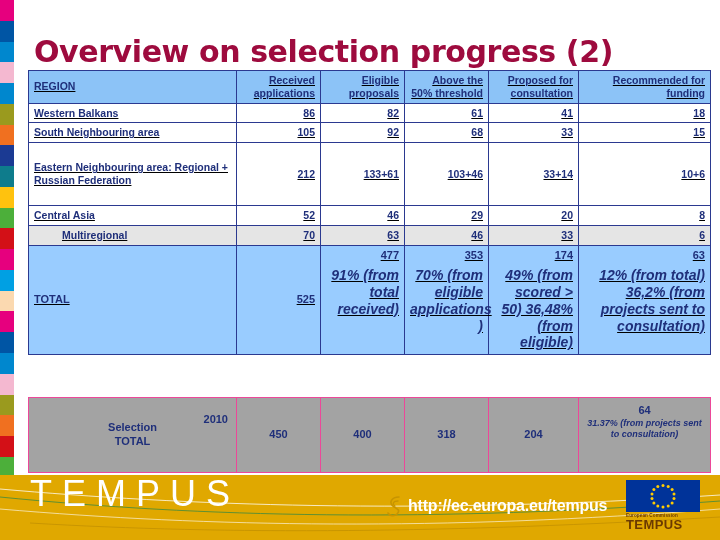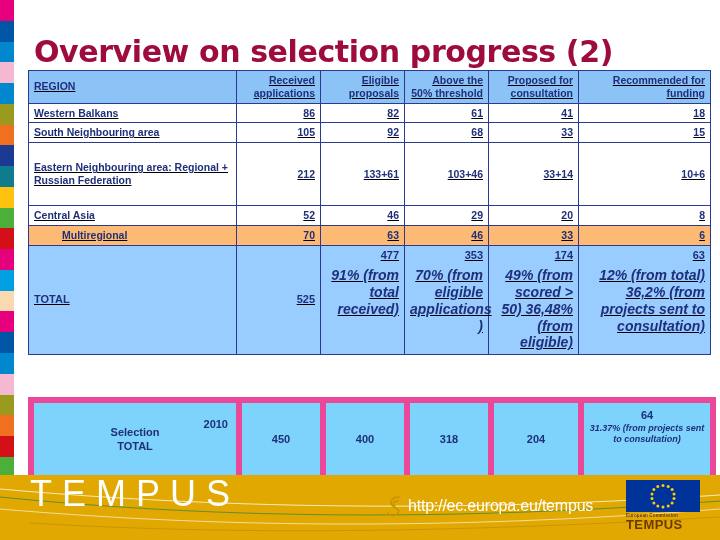--- a/index.html
+++ b/index.html
@@ -35,37 +35,37 @@
     font-size:10.5px;
     font-weight:bold;
     padding:3px 5px;
     vertical-align:middle;
     text-align:right;
     line-height:1.22;
   }
   #maintable th{background:#8CC3F7;font-size:10.5px;}
   #maintable .regioncell{text-align:left;}
   #maintable .rowwhite td{background:#FFFFFF;}
-  #maintable .rowcyan td{background:#fdba74;padding-left:33px;}
+  #maintable .rowcyan td{background:#e5e5e5;padding-left:33px;}
   #maintable .rowtotal td{background:#99CCFF;}
   #maintable .totnum{font-size:11px;}
   #maintable .pct{
     font-size:14px;font-style:italic;font-weight:bold;display:block;margin-top:2px;line-height:1.2;
   }
   #maintable .bigtot{font-size:11px;font-weight:bold;}
   .hdr-region{text-align:left !important;}
 
   
   #seltable{
     position:absolute;left:28px;top:397px;width:682px;
     border-collapse:collapse;table-layout:fixed;
   }
   #seltable td{
-    border:6px solid #ec4899;
-    background:#7dd3fc;
+    border:1px solid #ec4899;
+    background:#a3a3a3;
     color:#1F2F7A;
     font-size:11px;font-weight:bold;text-align:center;
     padding:4px 5px;vertical-align:middle;line-height:1.25;
   }
   #seltable td.sellabel{text-align:center;position:relative;}
   #seltable .selyear{position:absolute;right:8px;top:15px;}
   #seltable .pct{font-size:9px;font-style:italic;font-weight:bold;display:block;line-height:1.2;}
 
   
   #footer{position:absolute;left:0;bottom:0;width:720px;height:65px;background:#E0A800;overflow:hidden;}
@@ -75,21 +75,21 @@
     font-size:36px;letter-spacing:10px;color:#FFFFFF;font-weight:400;
     font-family:"Liberation Sans","DejaVu Sans",sans-serif;
   }
   #tempus-tag{
     position:absolute;left:33px;top:41px;
     font-size:11.5px;font-weight:bold;letter-spacing:1.6px;color:#1F6F6F;
     font-family:"Liberation Sans","DejaVu Sans",sans-serif;
   }
   #footer-url{
     position:absolute;left:408px;top:22px;
-    font-size:16px;font-weight:normal;color:#FFFFFF;letter-spacing:-0.2px;
+    font-size:16px;font-weight:bold;color:#FFFFFF;letter-spacing:-0.2px;
   }
   #url-swirl{position:absolute;left:383px;top:19px;width:26px;height:30px;}
   #eu-logo{position:absolute;right:8px;top:5px;width:86px;height:56px;}
   #eu-flag{width:74px;height:32px;background:#003399;position:relative;}
   #eu-ec-text{font-size:4.6px;color:#6B3A00;font-weight:bold;margin-top:1px;letter-spacing:0.1px;}
   #eu-tempus-text{font-size:13px;color:#6B3A00;font-weight:bold;letter-spacing:0.4px;line-height:1;}
 </style>
 </head>
 <body>
 

